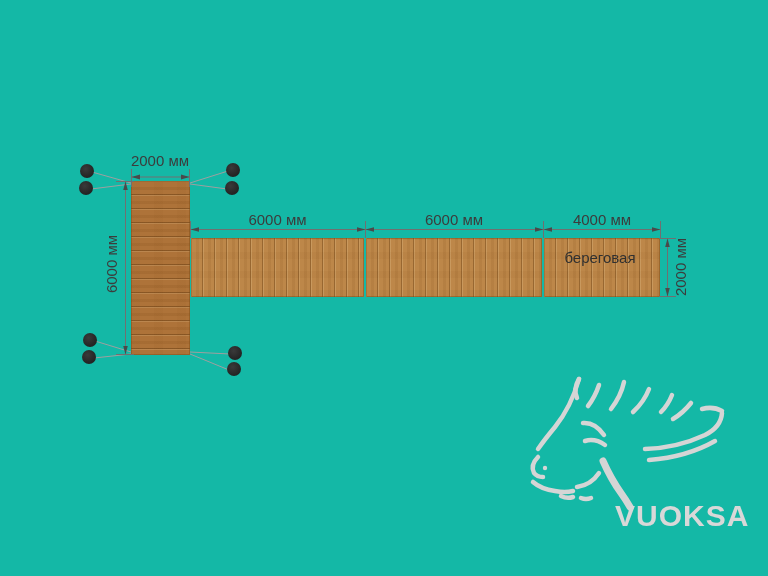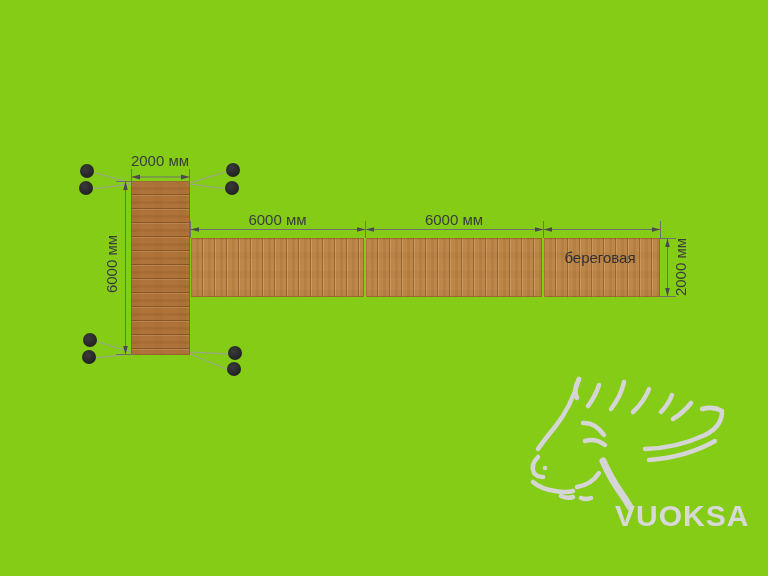--- a/index.html
+++ b/index.html
@@ -1,17 +1,17 @@
 <!DOCTYPE html>
 <html><head>
 <meta charset="utf-8">
 <style>
   html,body{margin:0;padding:0;background:#ffffff;}
   .canvas{
-    position:relative;width:768px;height:576px;background:#84cc16;overflow:hidden;
+    position:relative;width:768px;height:576px;background:#14b8a6;overflow:hidden;
     font-family:"Liberation Sans",sans-serif;
   }
   
   .deck{position:absolute;box-shadow:inset 0 0 0 1px rgba(125,75,22,.45);}
   .deck.horiz-planks{ 
     background-color:#ae7339;
     background-image:
       repeating-linear-gradient(180deg,
         rgba(255,235,190,.16) 0 1px, rgba(0,0,0,0) 1px 6px,
         rgba(110,60,10,.12) 6px 9px, rgba(0,0,0,0) 9px 13px,
@@ -121,20 +121,21 @@
   <div class="float" style="left:225px;top:181px;"></div>
   <div class="float" style="left:83px;top:333px;"></div>
   <div class="float" style="left:82px;top:350px;"></div>
   <div class="float" style="left:228px;top:346px;"></div>
   <div class="float" style="left:227px;top:362px;"></div>
 
   <div id="lbl-top" class="dim-label">2000 мм</div>
   <div id="lbl-left" class="dim-label rot">6000 мм</div>
   <div id="lbl-seg1" class="dim-label">6000 мм</div>
   <div id="lbl-seg2" class="dim-label">6000 мм</div>
+  <div id="lbl-seg3" class="dim-label">4000 мм</div>
   <div id="lbl-right" class="dim-label rot">2000 мм</div>
 
   <div id="lbl-shore" class="deck-label">
     <div>береговая</div>
   </div>
 
   <svg id="watermark" viewBox="0 0 243 211">
     <g stroke="#d5d5d5" stroke-width="4.5" fill="none" stroke-linecap="round">
 
       <path d="M54,14 Q48,24 52,33"></path>

